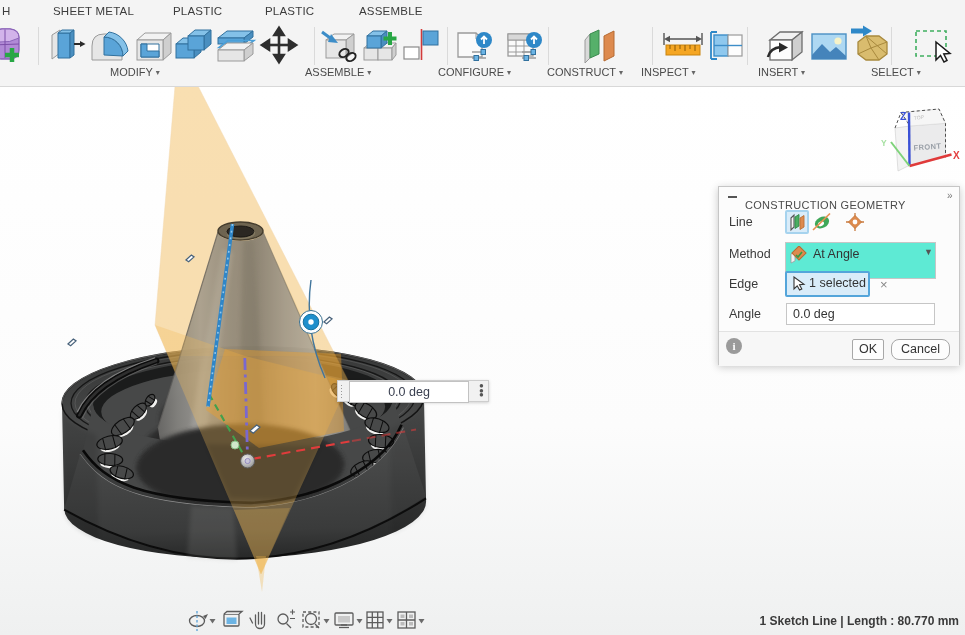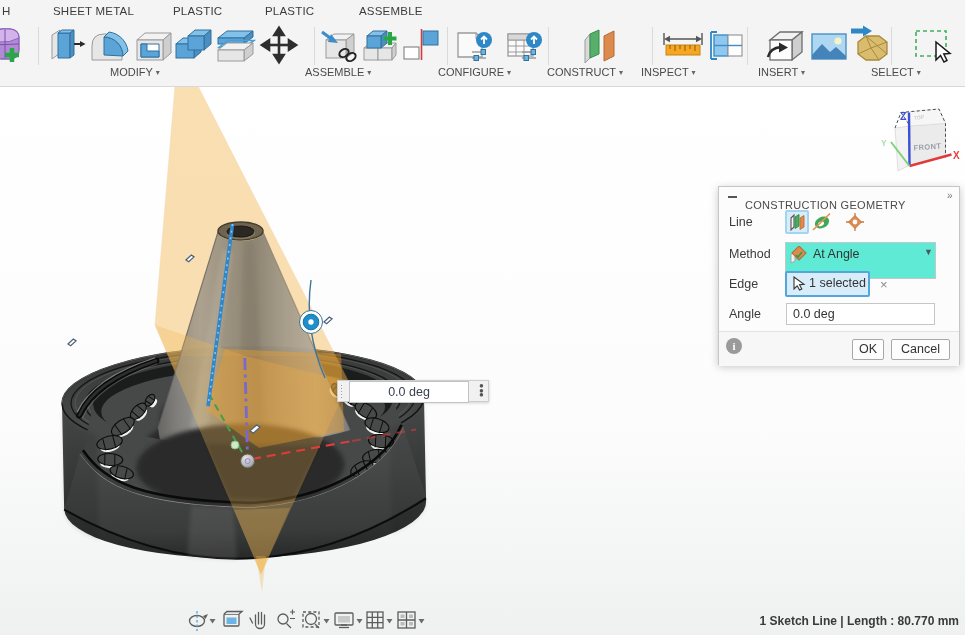--- a/index.html
+++ b/index.html
@@ -418,15 +418,15 @@
     <div class="abs" style="left:10px;top:120px;">Angle</div>
     <div class="abs" style="left:67px;top:116px;width:149px;height:22px;background:#fff;border:1px solid #c6c6c6;box-sizing:border-box;">
 <span class="abs" style="left:6px;top:3px;color:#333;">0.0 deg</span>
     </div>
     <div class="abs" style="left:0;top:144px;width:100%;height:34px;background:#f7f7f7;border-top:1px solid #e2e2e2;">
 <div class="abs" style="left:7px;top:6px;width:16px;height:16px;border-radius:50%;background:#9a9a9a;color:#fff;
  font-size:11px;font-weight:bold;text-align:center;line-height:16px;font-family:'Liberation Serif',serif;">i</div>
 <div class="abs" style="left:115px;top:7px;width:32px;height:21px;background:#fdfdfd;border:1px solid #a8a8a8;
  box-sizing:border-box;border-radius:2px;text-align:center;line-height:19px;color:#333;margin-left:18px;">OK</div>
 <div class="abs" style="left:172px;top:7px;width:59px;height:21px;background:#fdfdfd;border:1px solid #a8a8a8;
- box-sizing:border-box;border-radius:2px;text-align:center;line-height:19px;color:#333;">Cancel</div>
+ box-sizing:border-box;border-radius:8px;text-align:center;line-height:19px;color:#333;">Cancel</div>
 </div>
   </div>
 <div class="abs" style="right:6px;top:614px;font-size:12px;font-weight:bold;color:#3a3a3a;">1 Sketch Line | Length : 80.770 mm</div>
 </body></html>

